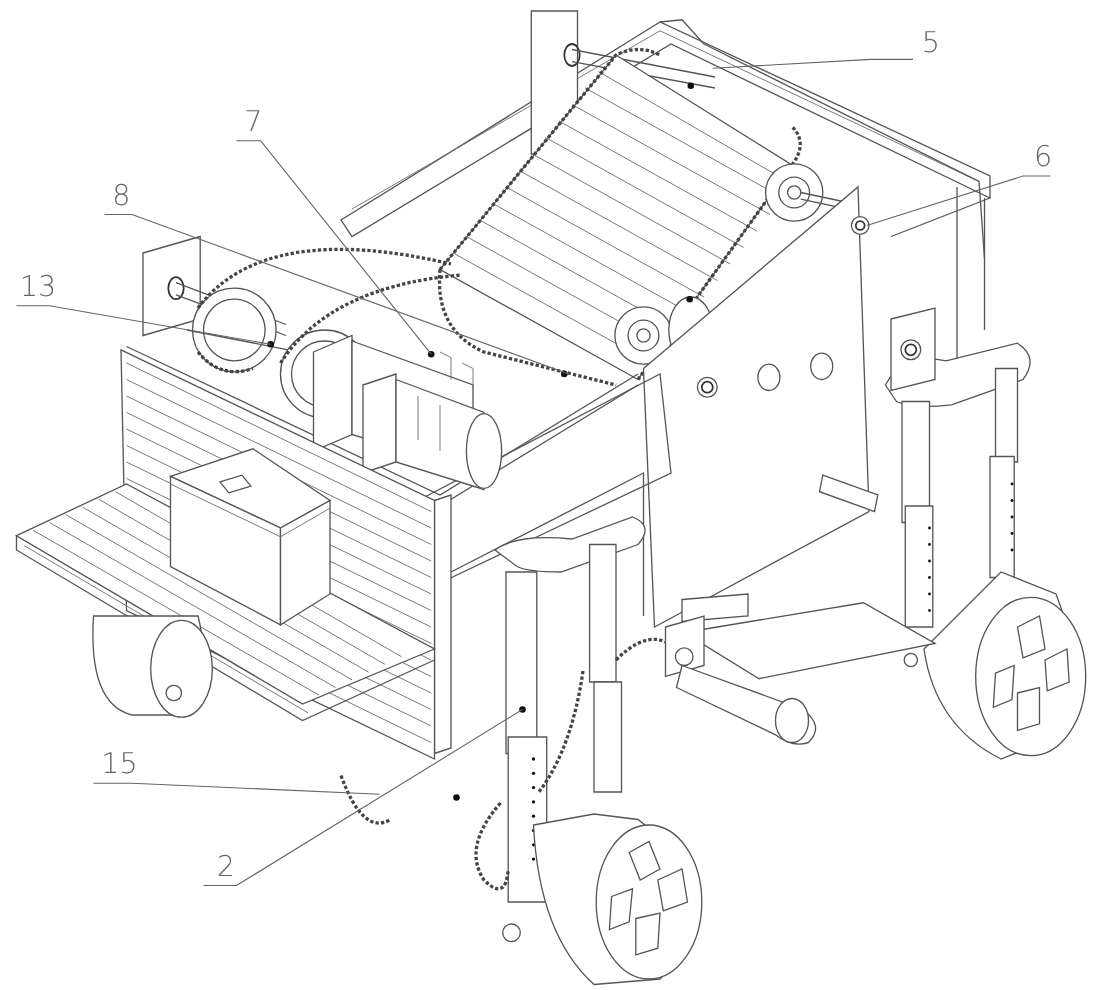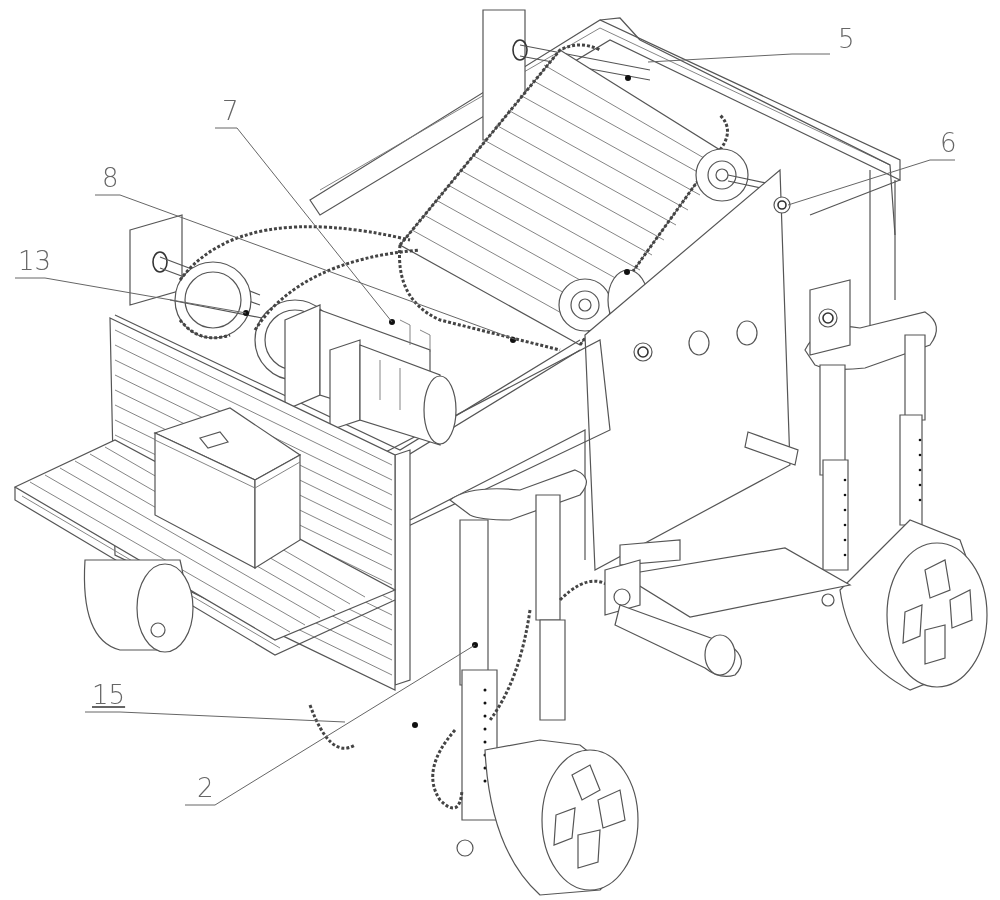--- a/index.html
+++ b/index.html
@@ -243,15 +243,15 @@
     <path class="leader" d="M85 712 L120 712 L345 722"></path>
     <path class="leader" d="M185 805 L215 805 L475 645"></path>
   </g>
 </svg>
 
 <div class="label" style="left:838px; top:26px;">5</div>
 <div class="label" style="left:940px; top:130px;">6</div>
 <div class="label" style="left:222px; top:98px;">7</div>
 <div class="label" style="left:102px; top:165px;">8</div>
 <div class="label" style="left:18px; top:248px;">13</div>
-<div class="label" style="left:92px; top:682px;text-decoration:underline;">15</div>
+<div class="label" style="left:92px; top:682px;">15</div>
 <div class="label" style="left:197px; top:775px;">2</div>
 </div>
 
 </body></html>

